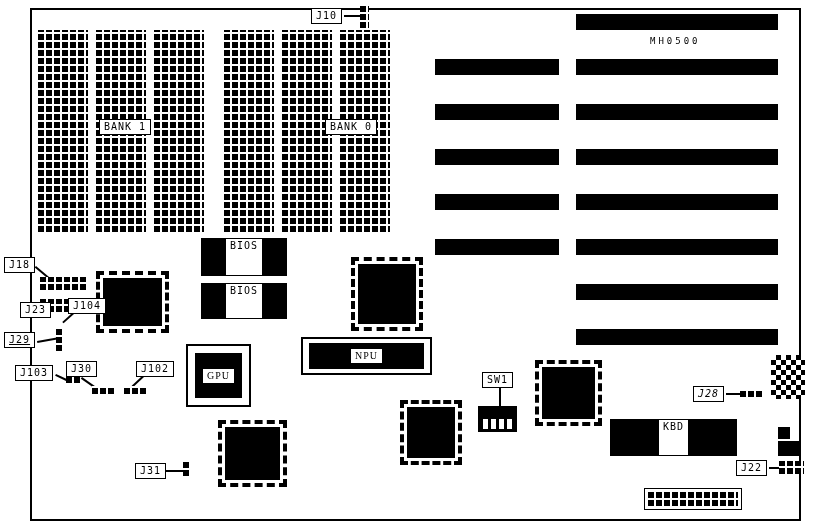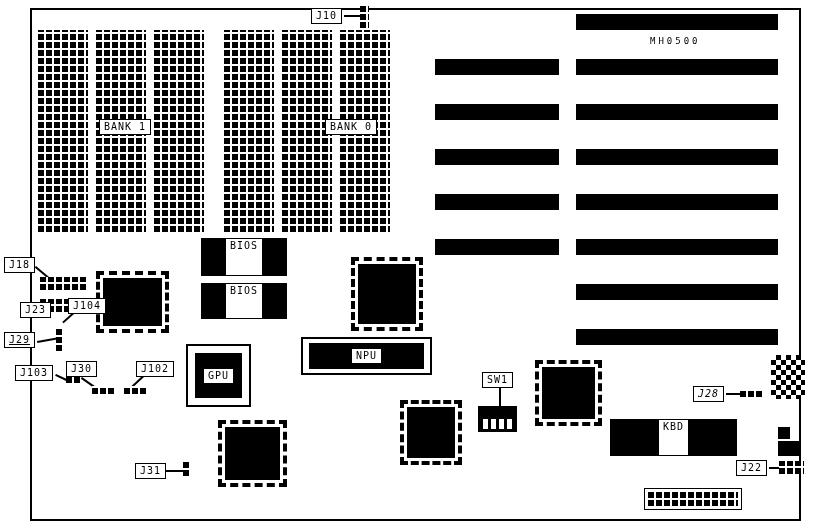--- a/index.html
+++ b/index.html
@@ -13,21 +13,21 @@
   .dip { background-image:
            repeating-linear-gradient(90deg, transparent 0 6px, #fff 6px 8px),
            repeating-linear-gradient(0deg, transparent 0 6px, #fff 6px 8px),
            linear-gradient(#000 0 0); }
   .checker { background: repeating-conic-gradient(#000 0% 25%, #fff 0% 50%);
              background-size: 10px 10px; }
   .slot { background: #000; z-index: 1; }
   .chip { background: #000; display: flex; justify-content: center; z-index: 1; }
   .qfp { border: 4px dashed #000; padding: 3px; background: #000; background-clip: content-box; z-index: 1; }
   .sock { border: 2px solid #000; background: #fff; display: flex;
-          align-items: center; justify-content: center; z-index: 1; }
+          align-items: center; justify-content: center; z-index: 1; font-family: Liberation Serif, serif; }
   .die { position: absolute; background: #000; }
   .blk { background: #000; z-index: 3; }
   .tag { position: relative; z-index: 4; background: #fff; border: 1px solid #000;
          padding: 0 4px; font-size: 10px; line-height: 14px; letter-spacing: 1px;
          white-space: nowrap; }
   .lbl { position: absolute; z-index: 6; }
   .ln { position: absolute; background: #000; height: 1.5px; transform-origin: 0 0; z-index: 2; }
   .con { z-index: 3; }
   .model { font-size: 9px; letter-spacing: 3px; z-index: 2; }
   .sw { background: #000; display: flex; align-items: flex-end; justify-content: center;

